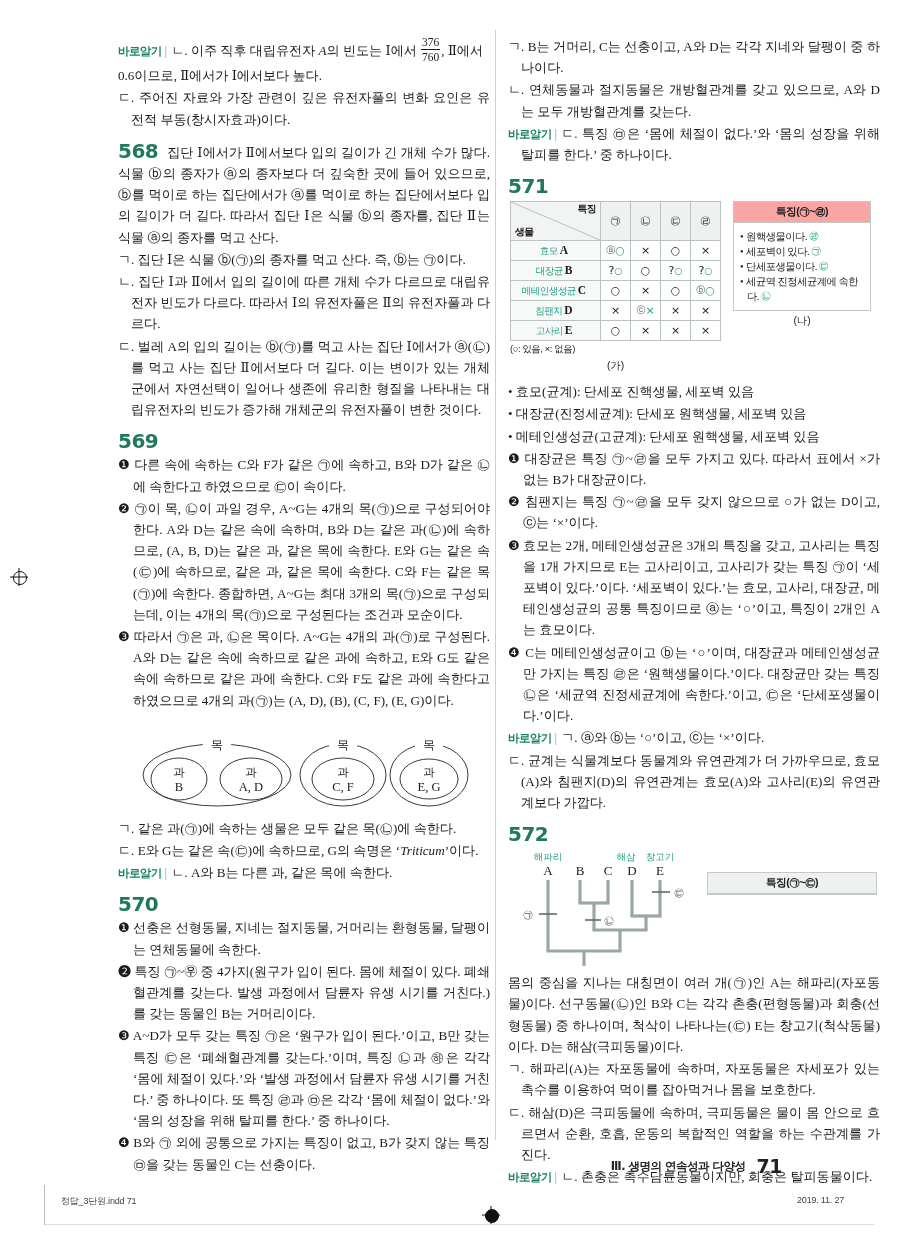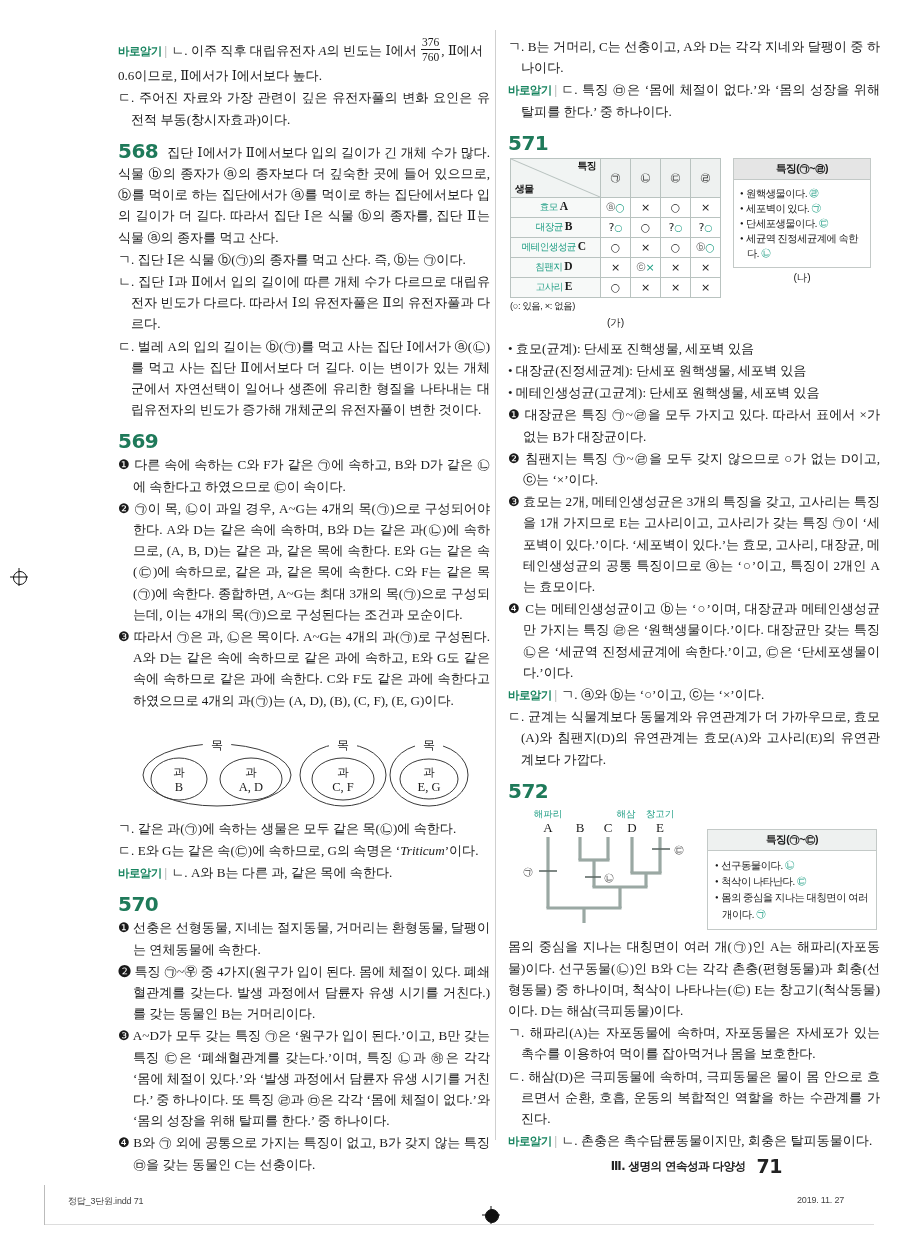--- a/index.html
+++ b/index.html
@@ -71,21 +71,21 @@
   .corner-inner .t2{position:absolute;left:4px;bottom:1px;font-size:9.8px;font-weight:bold;letter-spacing:-0.5px;}
   .corner-inner .slash{position:absolute;left:0;top:0;width:100%;height:100%;}
   .cell-val{font-family:"DejaVu Sans",sans-serif;font-size:11px;}
   .g{color:#1f9e84;}
   .ann{color:#5a5a5a;font-size:9px;vertical-align:1px;}
   .ann-g{color:#1f9e84;font-size:9px;vertical-align:1px;}
   .legend{font-size:9.4px;font-family:"Liberation Sans",sans-serif;text-align:left;margin-top:2px;letter-spacing:-0.4px;}
   .figcap{text-align:center;font-size:10.3px;font-family:"Liberation Sans",sans-serif;margin-top:3px;}
   .box-feat{border:1px solid #c3c9c7;width:136px;background:#fff;}
   .box-feat .bhead{
-    background:#e5e5e5;border-bottom:1px solid #c3c9c7;text-align:center;
+    background:#fca5a5;border-bottom:1px solid #c3c9c7;text-align:center;
     font-family:"Liberation Sans",sans-serif;font-weight:bold;font-size:10.6px;padding:3px 0;letter-spacing:-0.5px;
   }
   .box-feat ul{margin:0;padding:6px 5px 6px 6px;list-style:none;}
   .box-feat li{font-size:10.3px;line-height:1.46;letter-spacing:-0.5px;text-indent:-7px;padding-left:7px;}
   .box-feat li::before{content:"\2022";margin-right:3px;}
 
   
   .fig572{display:flex;gap:4px;margin:4px 0 6px 0;align-items:flex-start;}
   .box-feat2{border:1px solid #c3c9c7;width:168px;background:#fff;margin-top:24px;}
   .box-feat2 .bhead{
@@ -96,21 +96,21 @@
   .box-feat2 li{font-size:10.4px;line-height:1.5;letter-spacing:-0.5px;text-indent:-7px;padding-left:7px;}
   .box-feat2 li::before{content:"\2022";margin-right:3px;}
 
   
   .chapter-foot{
     position:absolute;right:118px;bottom:66px;
     font-family:"DejaVu Sans","Liberation Sans",sans-serif;
     font-size:11.5px;font-weight:bold;letter-spacing:-0.5px;color:#222;
   }
   .chapter-foot .pg{font-size:19px;margin-left:11px;vertical-align:-3px;}
-  .print-foot{position:absolute;left:12px;right:0;bottom:28px;height:20px;}
+  .print-foot{position:absolute;left:5px;right:0;bottom:28px;height:20px;}
   .print-foot .pf-left{
     position:absolute;left:56px;top:0;font-size:9px;color:#444;
     font-family:"Liberation Sans",sans-serif;letter-spacing:-0.2px;
   }
   .print-foot .pf-right{
     position:absolute;right:56px;top:0;font-size:9px;color:#444;
     font-family:"Liberation Sans",sans-serif;letter-spacing:-0.2px;
   }
   .trim-left{position:absolute;left:44px;bottom:18px;width:1px;height:40px;background:#bbb;}
   .trim-bottom{position:absolute;left:44px;bottom:18px;width:830px;height:1px;background:#ddd;}
@@ -191,20 +191,21 @@
       <p class="hang-num">❷ 특징 ㉠~㉾ 중 4가지(원구가 입이 된다. 몸에 체절이 있다. 폐쇄혈관계를 갖는다. 발생 과정에서 담륜자 유생 시기를 거친다.)를 갖는 동물인 B는 거머리이다.</p>
       <p class="hang-num">❸ A~D가 모두 갖는 특징 ㉠은 ‘원구가 입이 된다.’이고, B만 갖는 특징 ㉢은 ‘폐쇄혈관계를 갖는다.’이며, 특징 ㉡과 ㉻은 각각 ‘몸에 체절이 있다.’와 ‘발생 과정에서 담륜자 유생 시기를 거친다.’ 중 하나이다. 또 특징 ㉣과 ㉤은 각각 ‘몸에 체절이 없다.’와 ‘몸의 성장을 위해 탈피를 한다.’ 중 하나이다.</p>
       <p class="hang-num">❹ B와 ㉠ 외에 공통으로 가지는 특징이 없고, B가 갖지 않는 특징 ㉤을 갖는 동물인 C는 선충이다.</p>
     </div>
   </div>
 
   <div class="col col-right">
 
     <div>
       <p class="hang">ㄱ. B는 거머리, C는 선충이고, A와 D는 각각 지네와 달팽이 중 하나이다.</p>
+      <p class="hang">ㄴ. 연체동물과 절지동물은 개방혈관계를 갖고 있으므로, A와 D는 모두 개방혈관계를 갖는다.</p>
       <p class="hang"><span class="tag">바로알기</span><span class="bar">|</span><span>ㄷ. 특징 ㉤은 ‘몸에 체절이 없다.’와 ‘몸의 성장을 위해 탈피를 한다.’ 중 하나이다.</span></p>
     </div>
 
     <div class="qblock">
       <p class="qnum" style="margin-bottom:4px;">571</p>
 
       <div class="fig571">
         <div>
           <table class="tbl571">
             <tbody>
@@ -337,25 +338,20 @@
             <line x1="77" y1="72" x2="93" y2="72"></line>
             <line x1="144" y1="44" x2="162" y2="44"></line>
           </g>
           <text x="20" y="70" text-anchor="middle" font-family="Liberation Sans, sans-serif" font-size="10" fill="#4a4a4a">㉠</text>
           <text x="101" y="76" text-anchor="middle" font-family="Liberation Sans, sans-serif" font-size="10" fill="#4a4a4a">㉡</text>
           <text x="171" y="48" text-anchor="middle" font-family="Liberation Sans, sans-serif" font-size="10" fill="#4a4a4a">㉢</text>
         </svg>
 
         <div class="box-feat2">
           <div class="bhead">특징(㉠~㉢)</div>
-          <ul>
-            <li><span>선구동물이다.</span> <span class="ann-g" style="font-size:10px;">㉡</span></li>
-            <li><span>척삭이 나타난다.</span> <span class="ann-g" style="font-size:10px;">㉢</span></li>
-            <li><span>몸의 중심을 지나는 대칭면이 여러 개이다.</span> <span class="ann-g" style="font-size:10px;">㉠</span></li>
-          </ul>
         </div>
       </div>
 
       <p>몸의 중심을 지나는 대칭면이 여러 개(㉠)인 A는 해파리(자포동물)이다. 선구동물(㉡)인 B와 C는 각각 촌충(편형동물)과 회충(선형동물) 중 하나이며, 척삭이 나타나는(㉢) E는 창고기(척삭동물)이다. D는 해삼(극피동물)이다.</p>
       <p class="hang">ㄱ. 해파리(A)는 자포동물에 속하며, 자포동물은 자세포가 있는 촉수를 이용하여 먹이를 잡아먹거나 몸을 보호한다.</p>
       <p class="hang">ㄷ. 해삼(D)은 극피동물에 속하며, 극피동물은 물이 몸 안으로 흐르면서 순환, 호흡, 운동의 복합적인 역할을 하는 수관계를 가진다.</p>
       <p class="hang"><span class="tag">바로알기</span><span class="bar">|</span><span>ㄴ. 촌충은 촉수담륜동물이지만, 회충은 탈피동물이다.</span></p>
     </div>
   </div>
 

